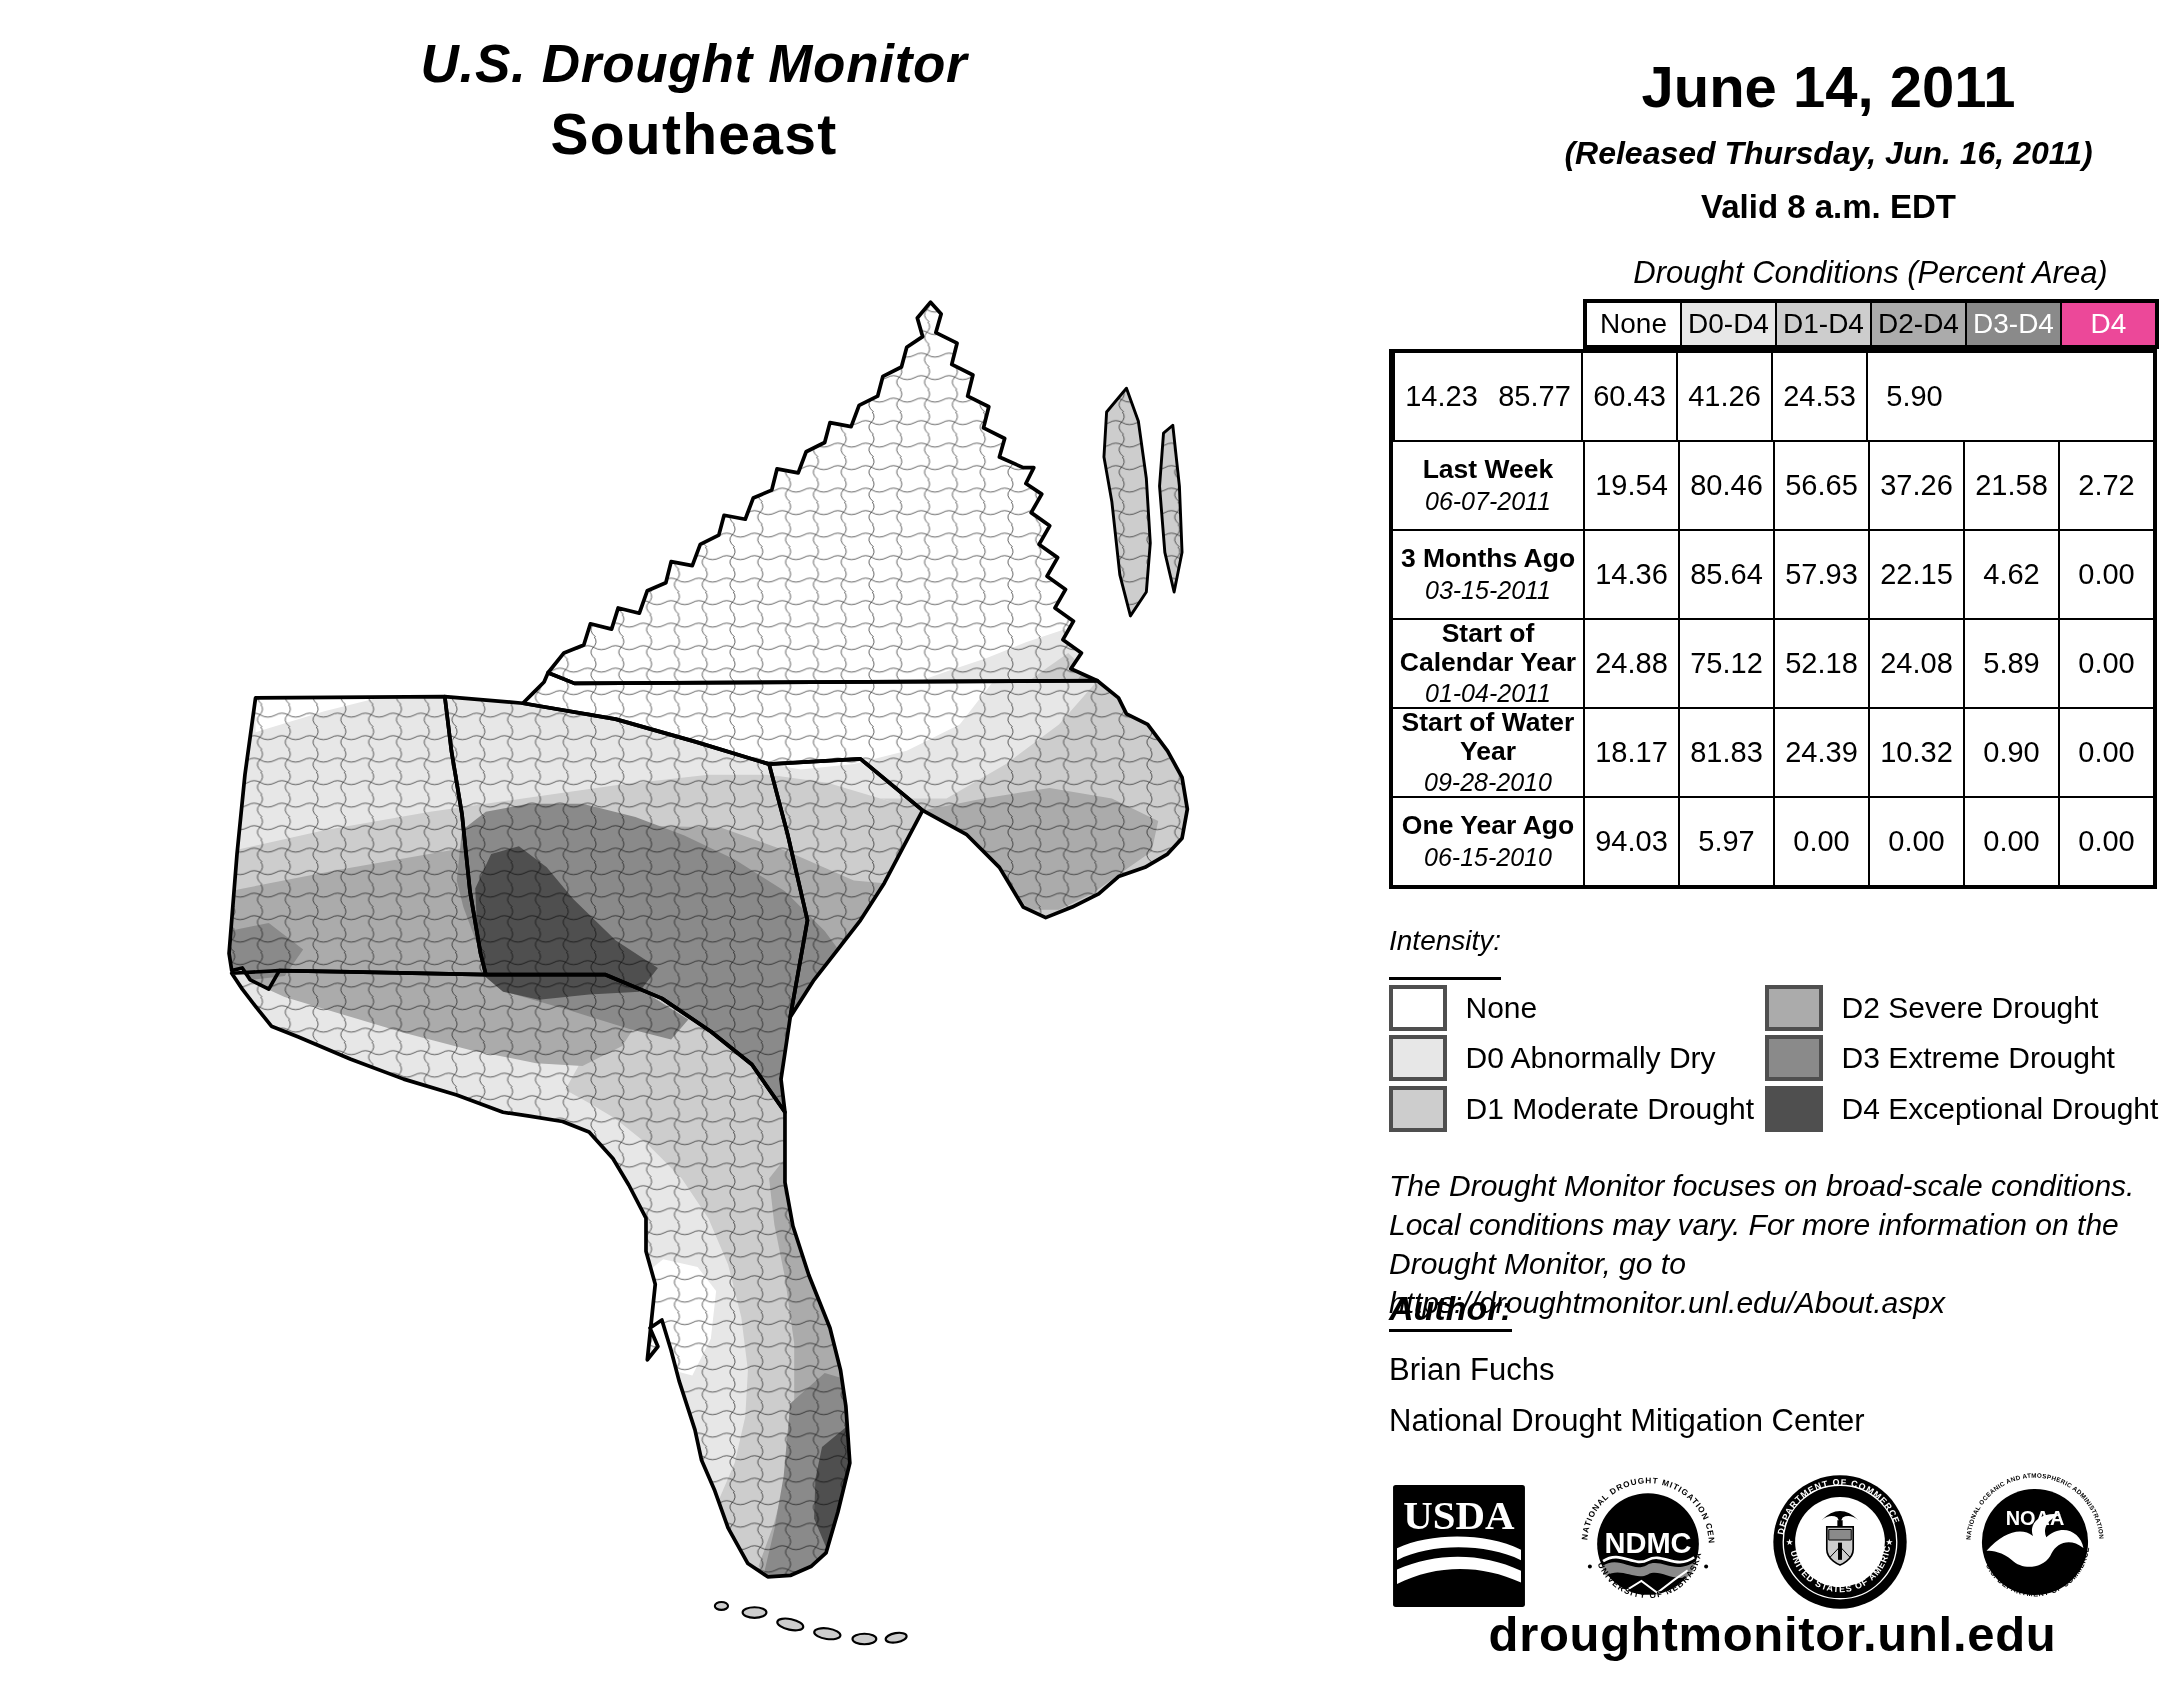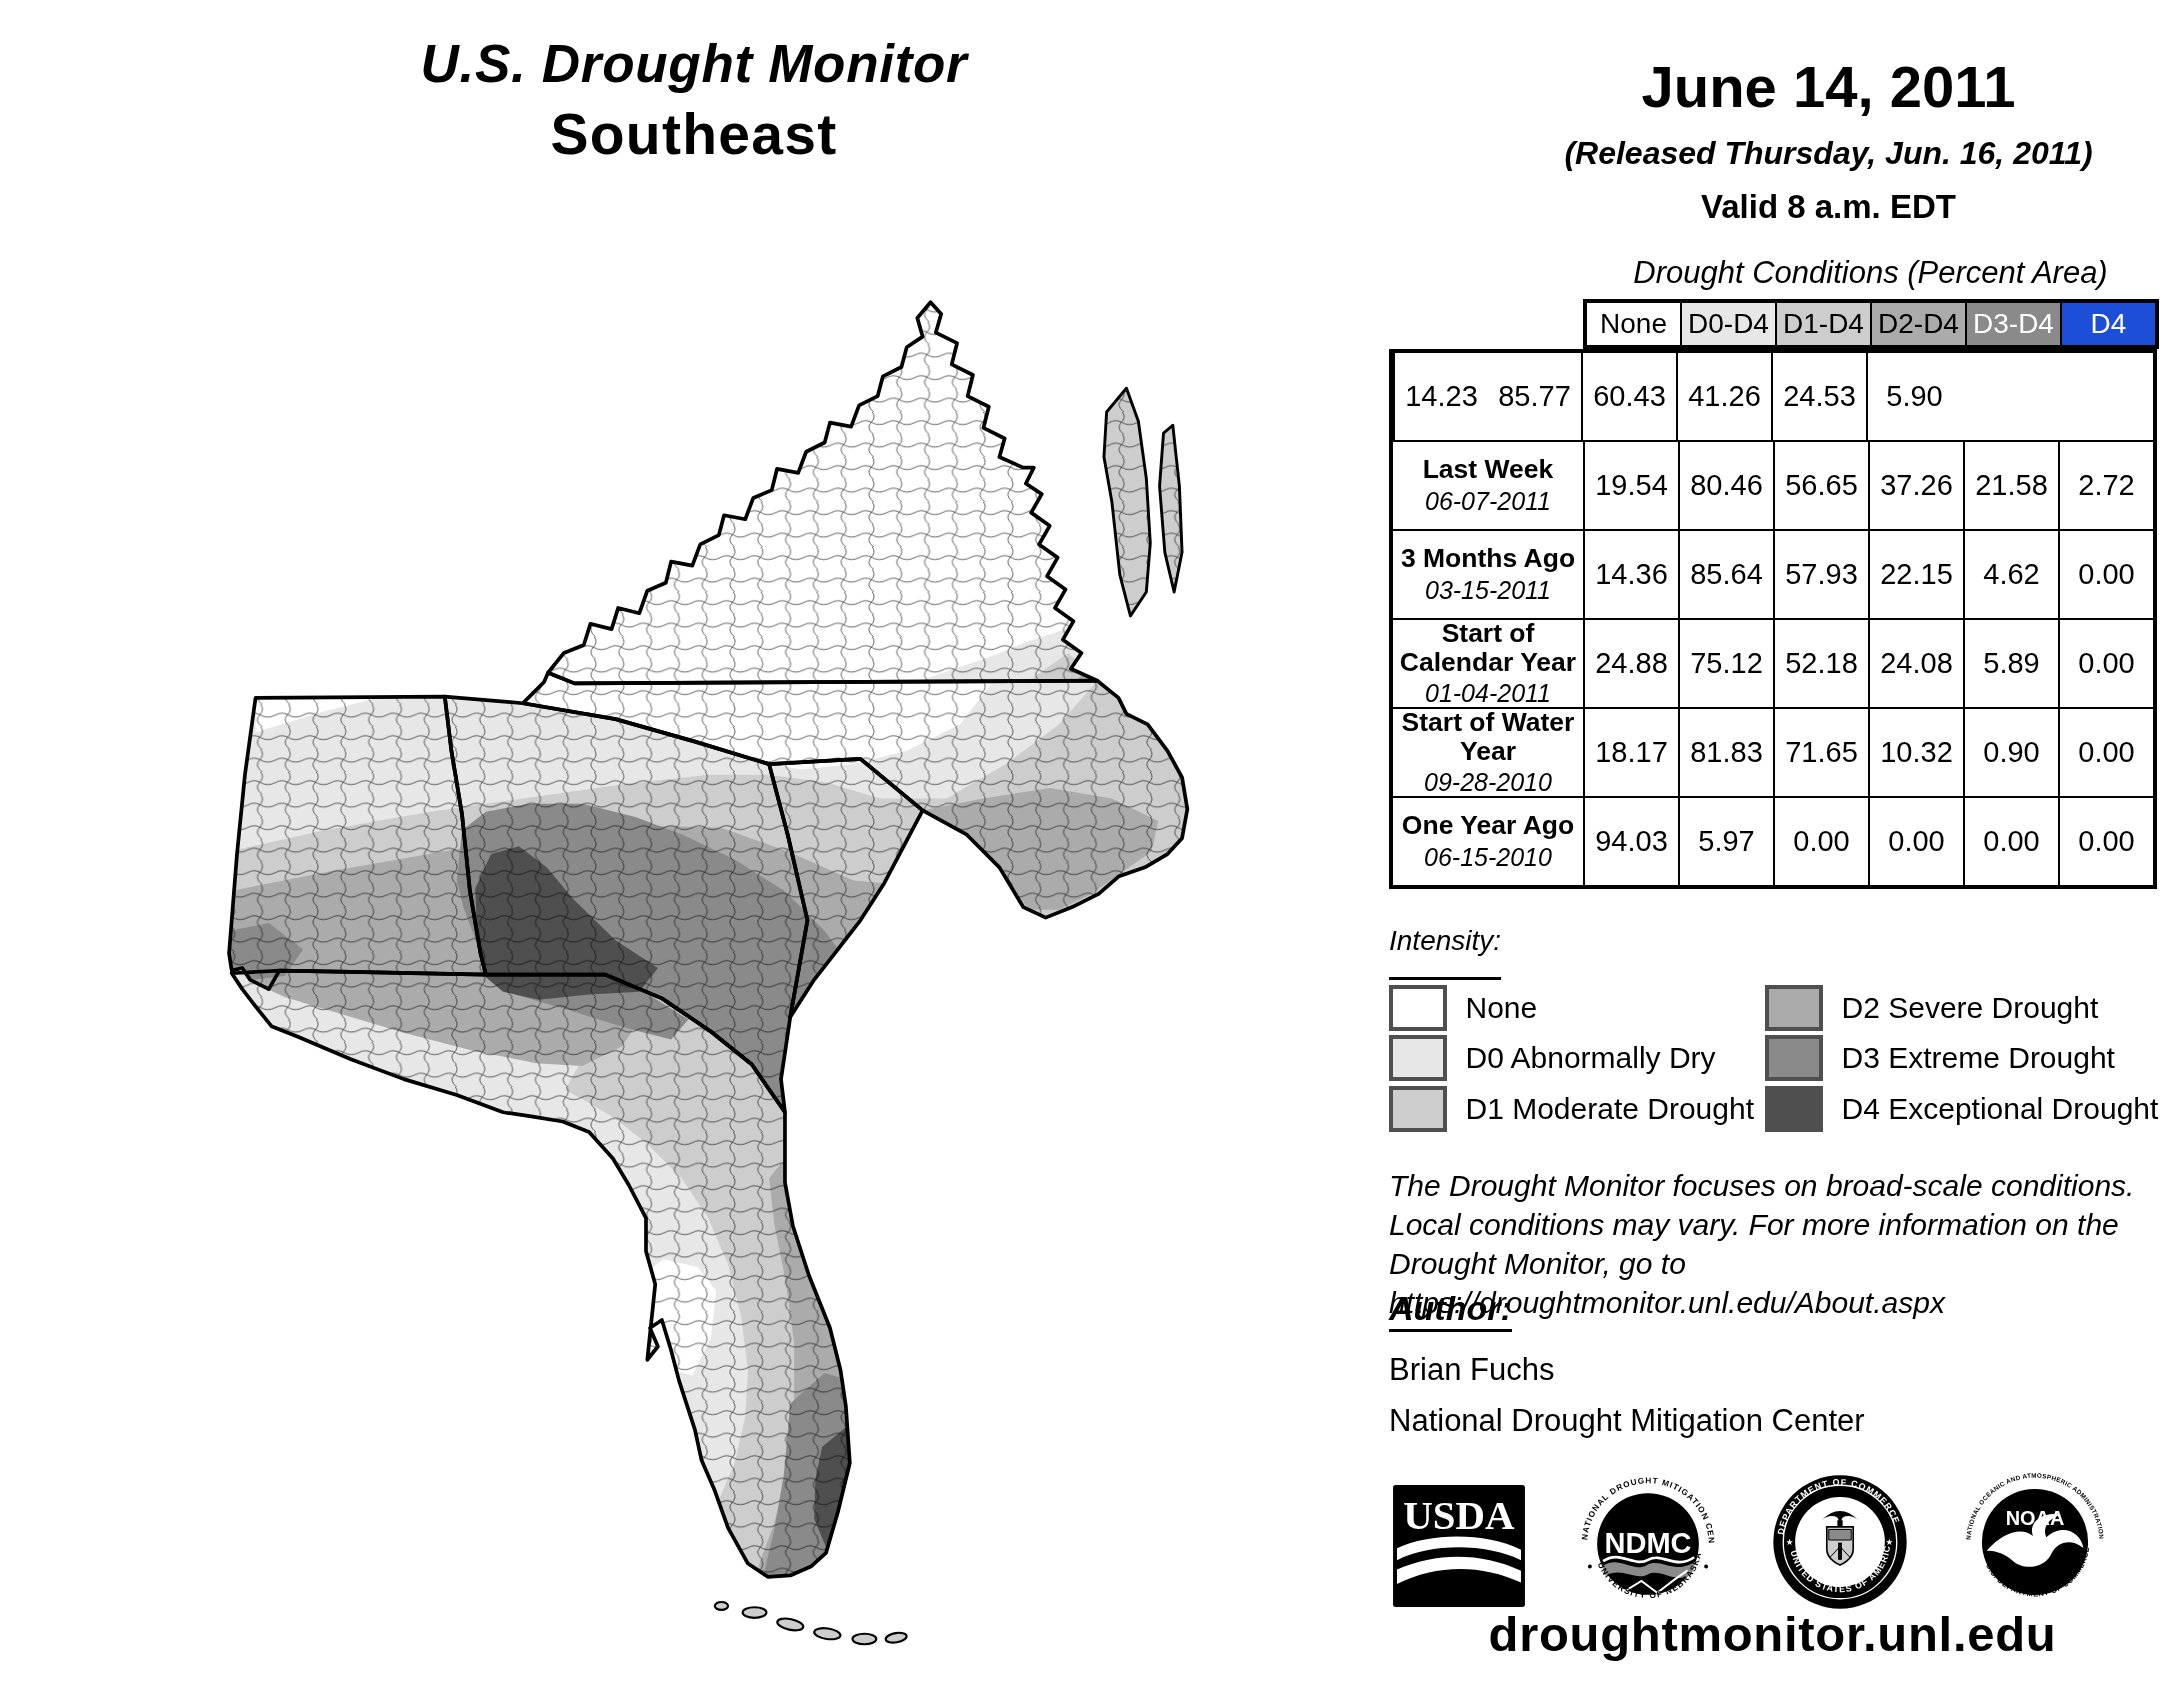--- a/index.html
+++ b/index.html
@@ -23,21 +23,21 @@
   .dm-table{position:absolute;left:1389px;top:299px;width:771px;}
   .tbl-header{position:absolute;left:194px;top:0;display:flex;border:4px solid #000;background:#fff;}
   .hc{width:93px;height:42px;display:flex;align-items:center;justify-content:center;
       font-size:28px;border-left:2px solid #000;}
   .hc:first-child{border-left:none;}
   .hc.c0{background:#ffffff;color:#000;}
   .hc.c1{background:#e7e7e7;color:#000;}
   .hc.c2{background:#cdcdcd;color:#000;}
   .hc.c3{background:#ababab;color:#000;}
   .hc.c4{background:#8a8a8a;color:#fff;}
-  .hc.c5{background:#1d4ed8;color:#fff;text-align:center;}
+  .hc.c5{background:#ec4899;color:#fff;text-align:center;}
   .tbl-body{position:absolute;left:0;top:50px;border:4px solid #000;background:#fff;}
   .trow{display:flex;border-top:2.6px solid #000;}
   .trow:first-child{border-top:none;}
   .lc{width:190px;height:87px;display:flex;flex-direction:column;align-items:center;
       justify-content:center;border-right:2.6px solid #000;text-align:center;}
   .lc .lbl{font-size:26.5px;font-weight:bold;line-height:29px;}
   .lc .dt{font-size:25px;font-style:italic;margin-top:2.6px;}
   .vc{width:93px;height:87px;display:flex;align-items:center;justify-content:center;
       font-size:29px;border-left:2px solid #000;}
   .vc:nth-child(2){border-left:none;}
@@ -237,21 +237,21 @@
         <div class="vc">5.89</div>
         <div class="vc">0.00</div>
       </div>
       <div class="trow">
         <div class="lc">
           <span class="lbl">Start of Water Year</span>
           <span class="dt">09-28-2010</span>
         </div>
         <div class="vc">18.17</div>
         <div class="vc">81.83</div>
-        <div class="vc">71.65</div>
+        <div class="vc">24.39</div>
         <div class="vc">10.32</div>
         <div class="vc">0.90</div>
         <div class="vc">0.00</div>
       </div>
       <div class="trow">
         <div class="lc">
           <span class="lbl">One Year Ago</span>
           <span class="dt">06-15-2010</span>
         </div>
         <div class="vc">94.03</div>

